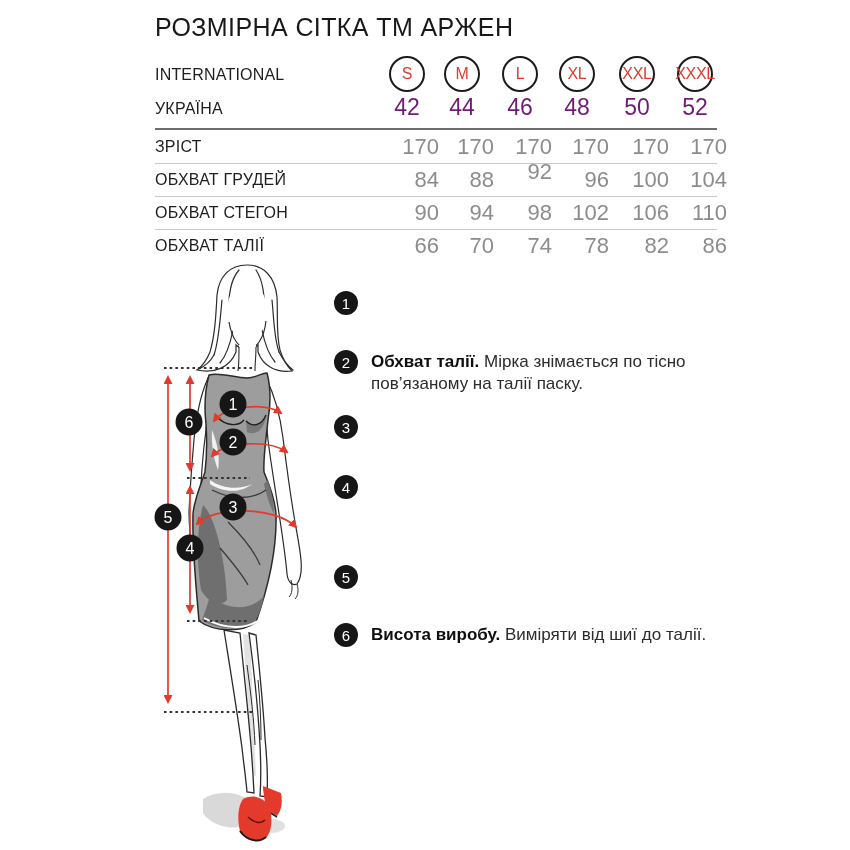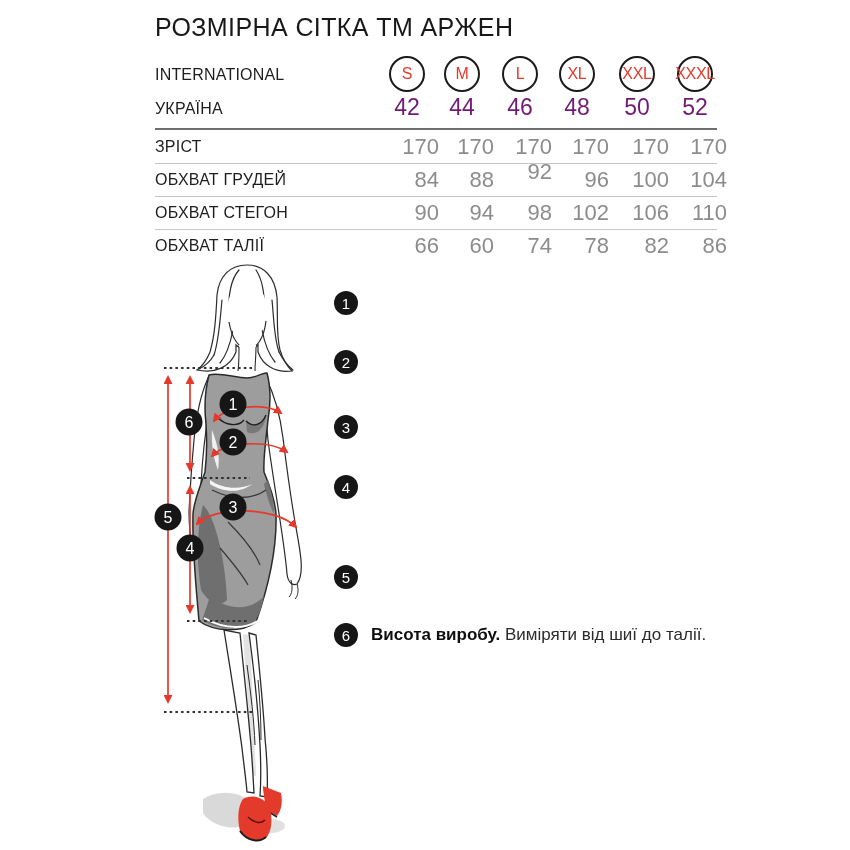--- a/index.html
+++ b/index.html
@@ -72,21 +72,21 @@
   <div class="abs val" style="left:375px;top:200px">90</div>
   <div class="abs val" style="left:430px;top:200px">94</div>
   <div class="abs val" style="left:488px;top:200px">98</div>
   <div class="abs val" style="left:545px;top:200px">102</div>
   <div class="abs val" style="left:605px;top:200px">106</div>
   <div class="abs val" style="left:663px;top:200px">110</div>
   <div class="abs divider" style="top:229px"></div>
 
   <div class="abs tbl-label" style="top:237px">ОБХВАТ ТАЛІЇ</div>
   <div class="abs val" style="left:375px;top:233px">66</div>
-  <div class="abs val" style="left:430px;top:233px">60</div>
+  <div class="abs val" style="left:430px;top:233px">70</div>
   <div class="abs val" style="left:488px;top:233px">74</div>
   <div class="abs val" style="left:545px;top:233px">78</div>
   <div class="abs val" style="left:605px;top:233px">82</div>
   <div class="abs val" style="left:663px;top:233px">86</div>
 
   <svg class="abs" style="left:130px;top:255px" width="220" height="595" viewBox="130 255 220 595">
     <defs>
       <marker id="ah" markerUnits="userSpaceOnUse" markerWidth="9" markerHeight="9" refX="7" refY="4.5" orient="auto-start-reverse">
         <path d="M0,0 L9,4.5 L0,9 Z" fill="#e43a2c"></path>
       </marker>
@@ -177,20 +177,21 @@
       <circle cx="189" cy="422" r="13.5" fill="#161616"></circle>
       <text x="189" y="428">6</text>
     </g>
   </svg>
 
   <div class="abs legend-item" style="top:291px">
     <span class="lnum">1</span>
   </div>
   <div class="abs legend-item" style="top:350px">
     <span class="lnum">2</span>
+    <p class="ltext"><b>Обхват талії.</b><span> Мірка знімається по тісно пов’язаному на талії паску.</span></p>
   </div>
   <div class="abs legend-item" style="top:415px">
     <span class="lnum">3</span>
   </div>
   <div class="abs legend-item" style="top:475px">
     <span class="lnum">4</span>
   </div>
   <div class="abs legend-item" style="top:565px">
     <span class="lnum">5</span>
   </div>

